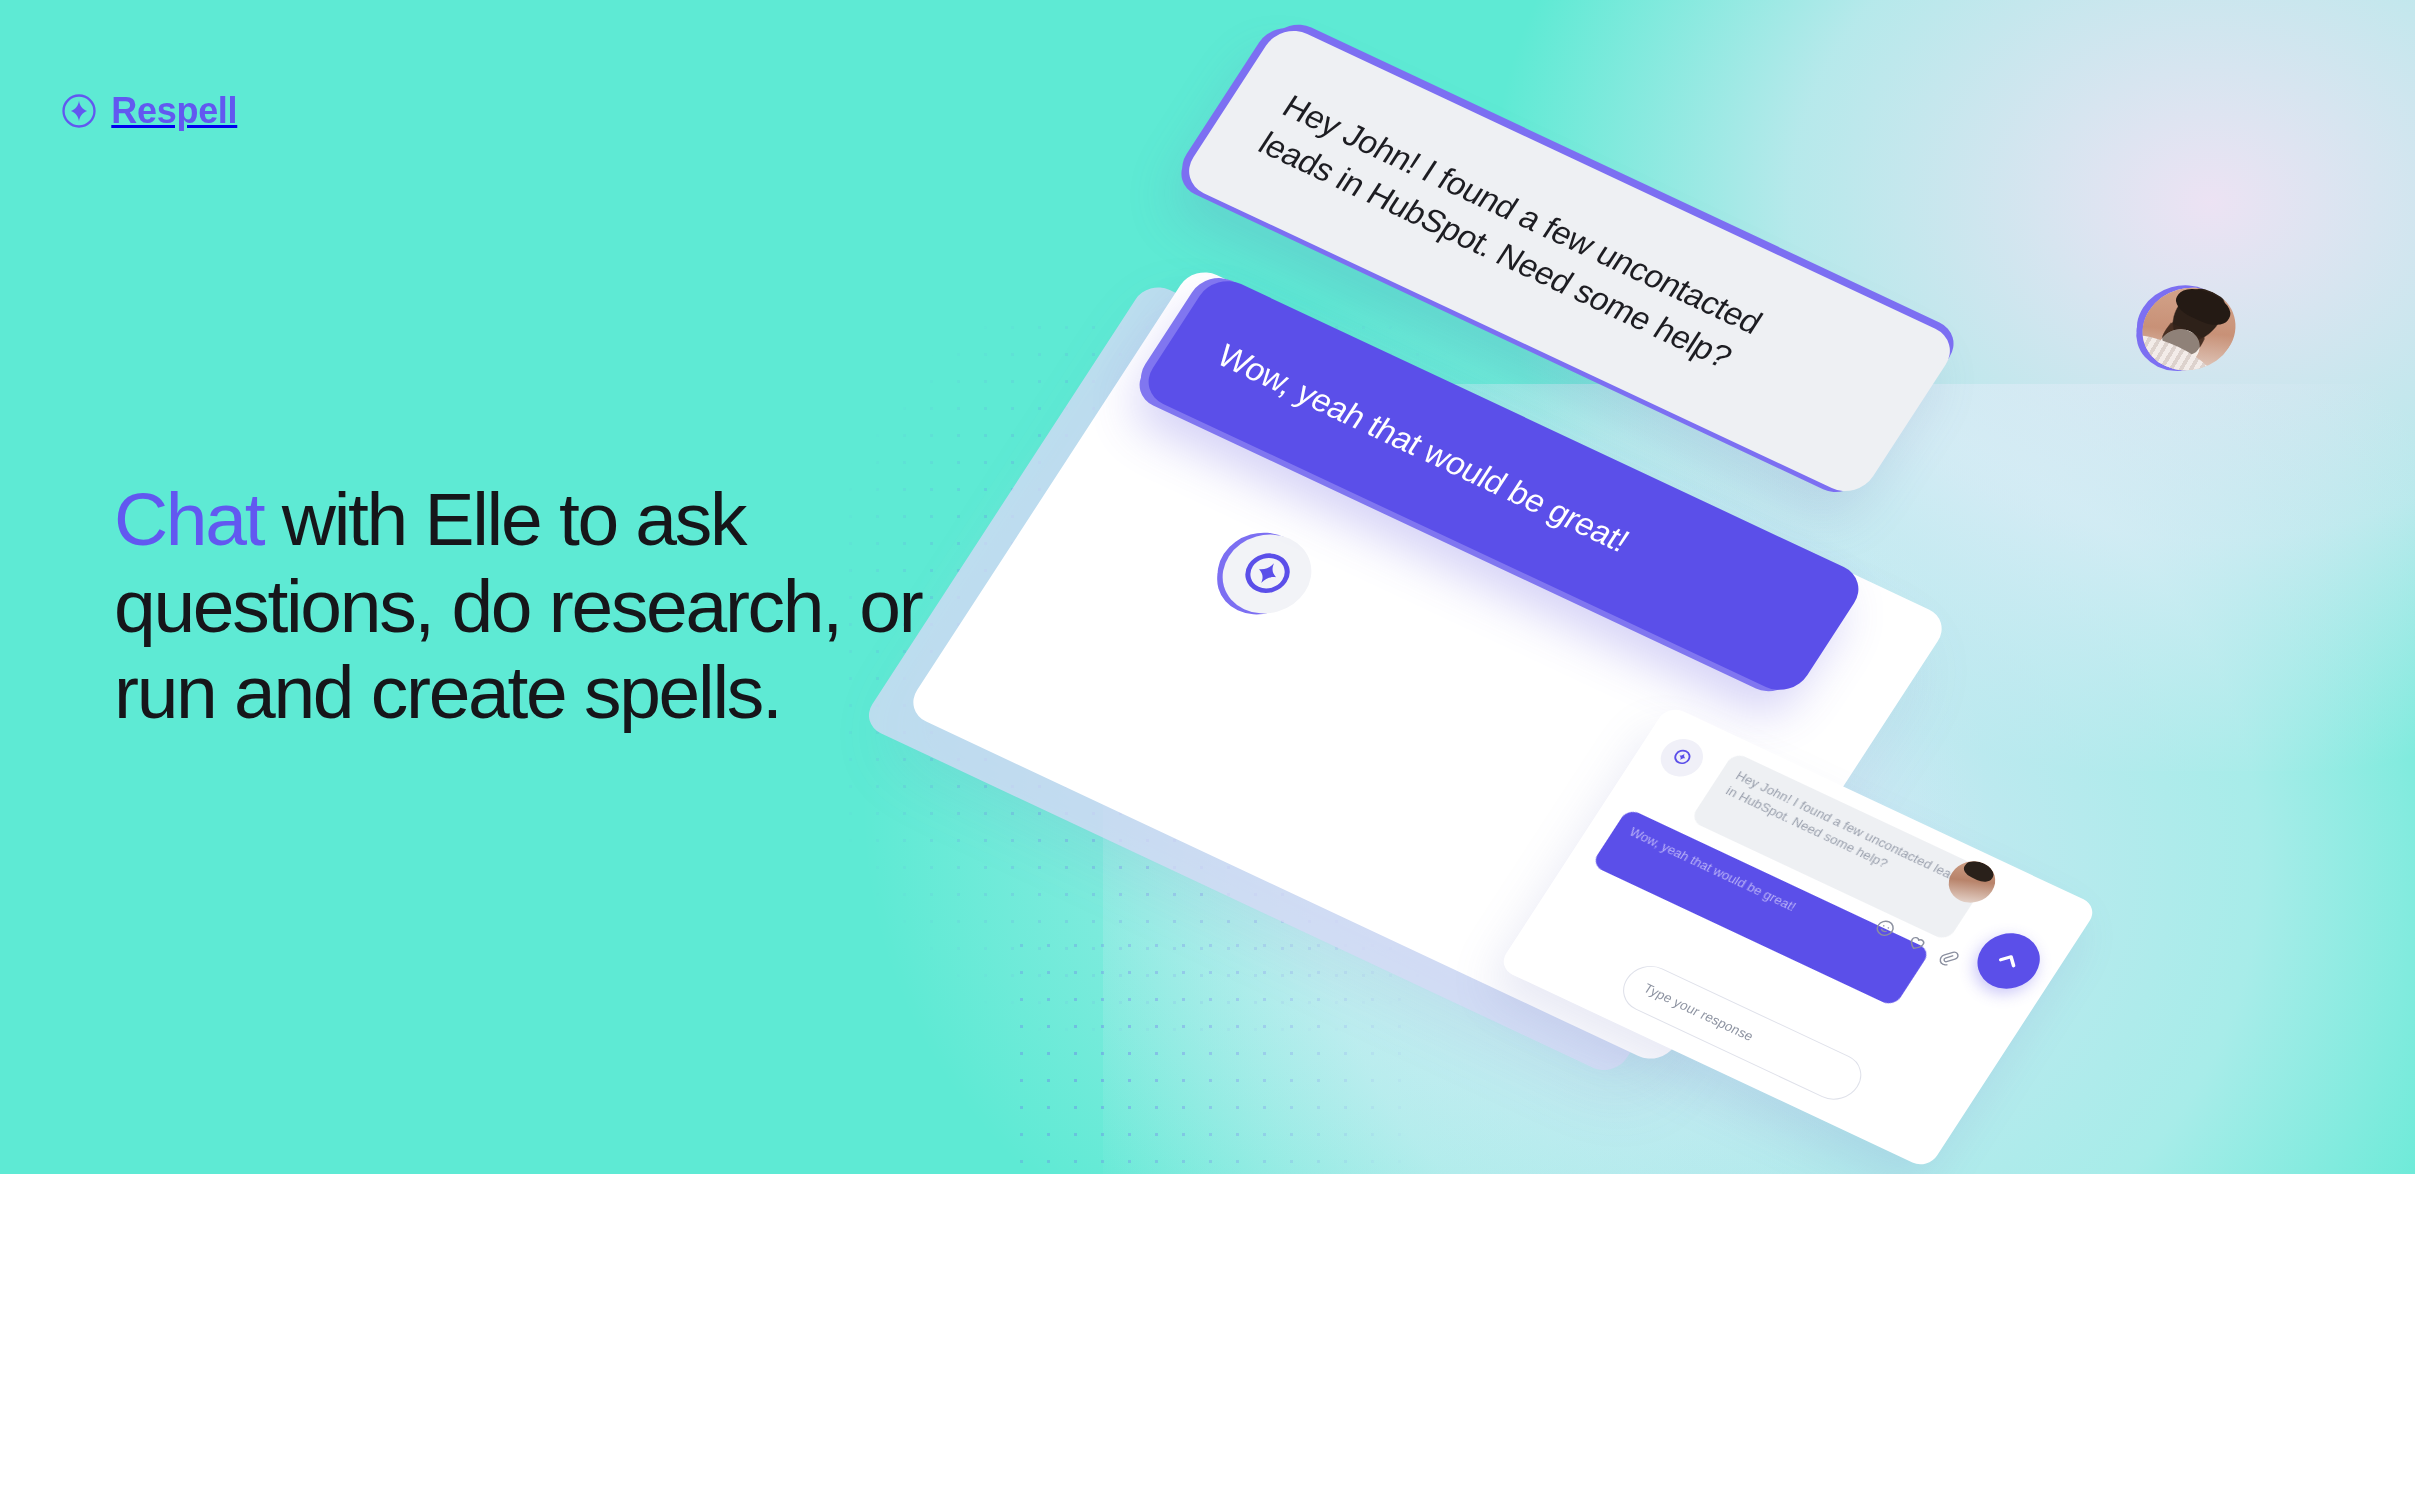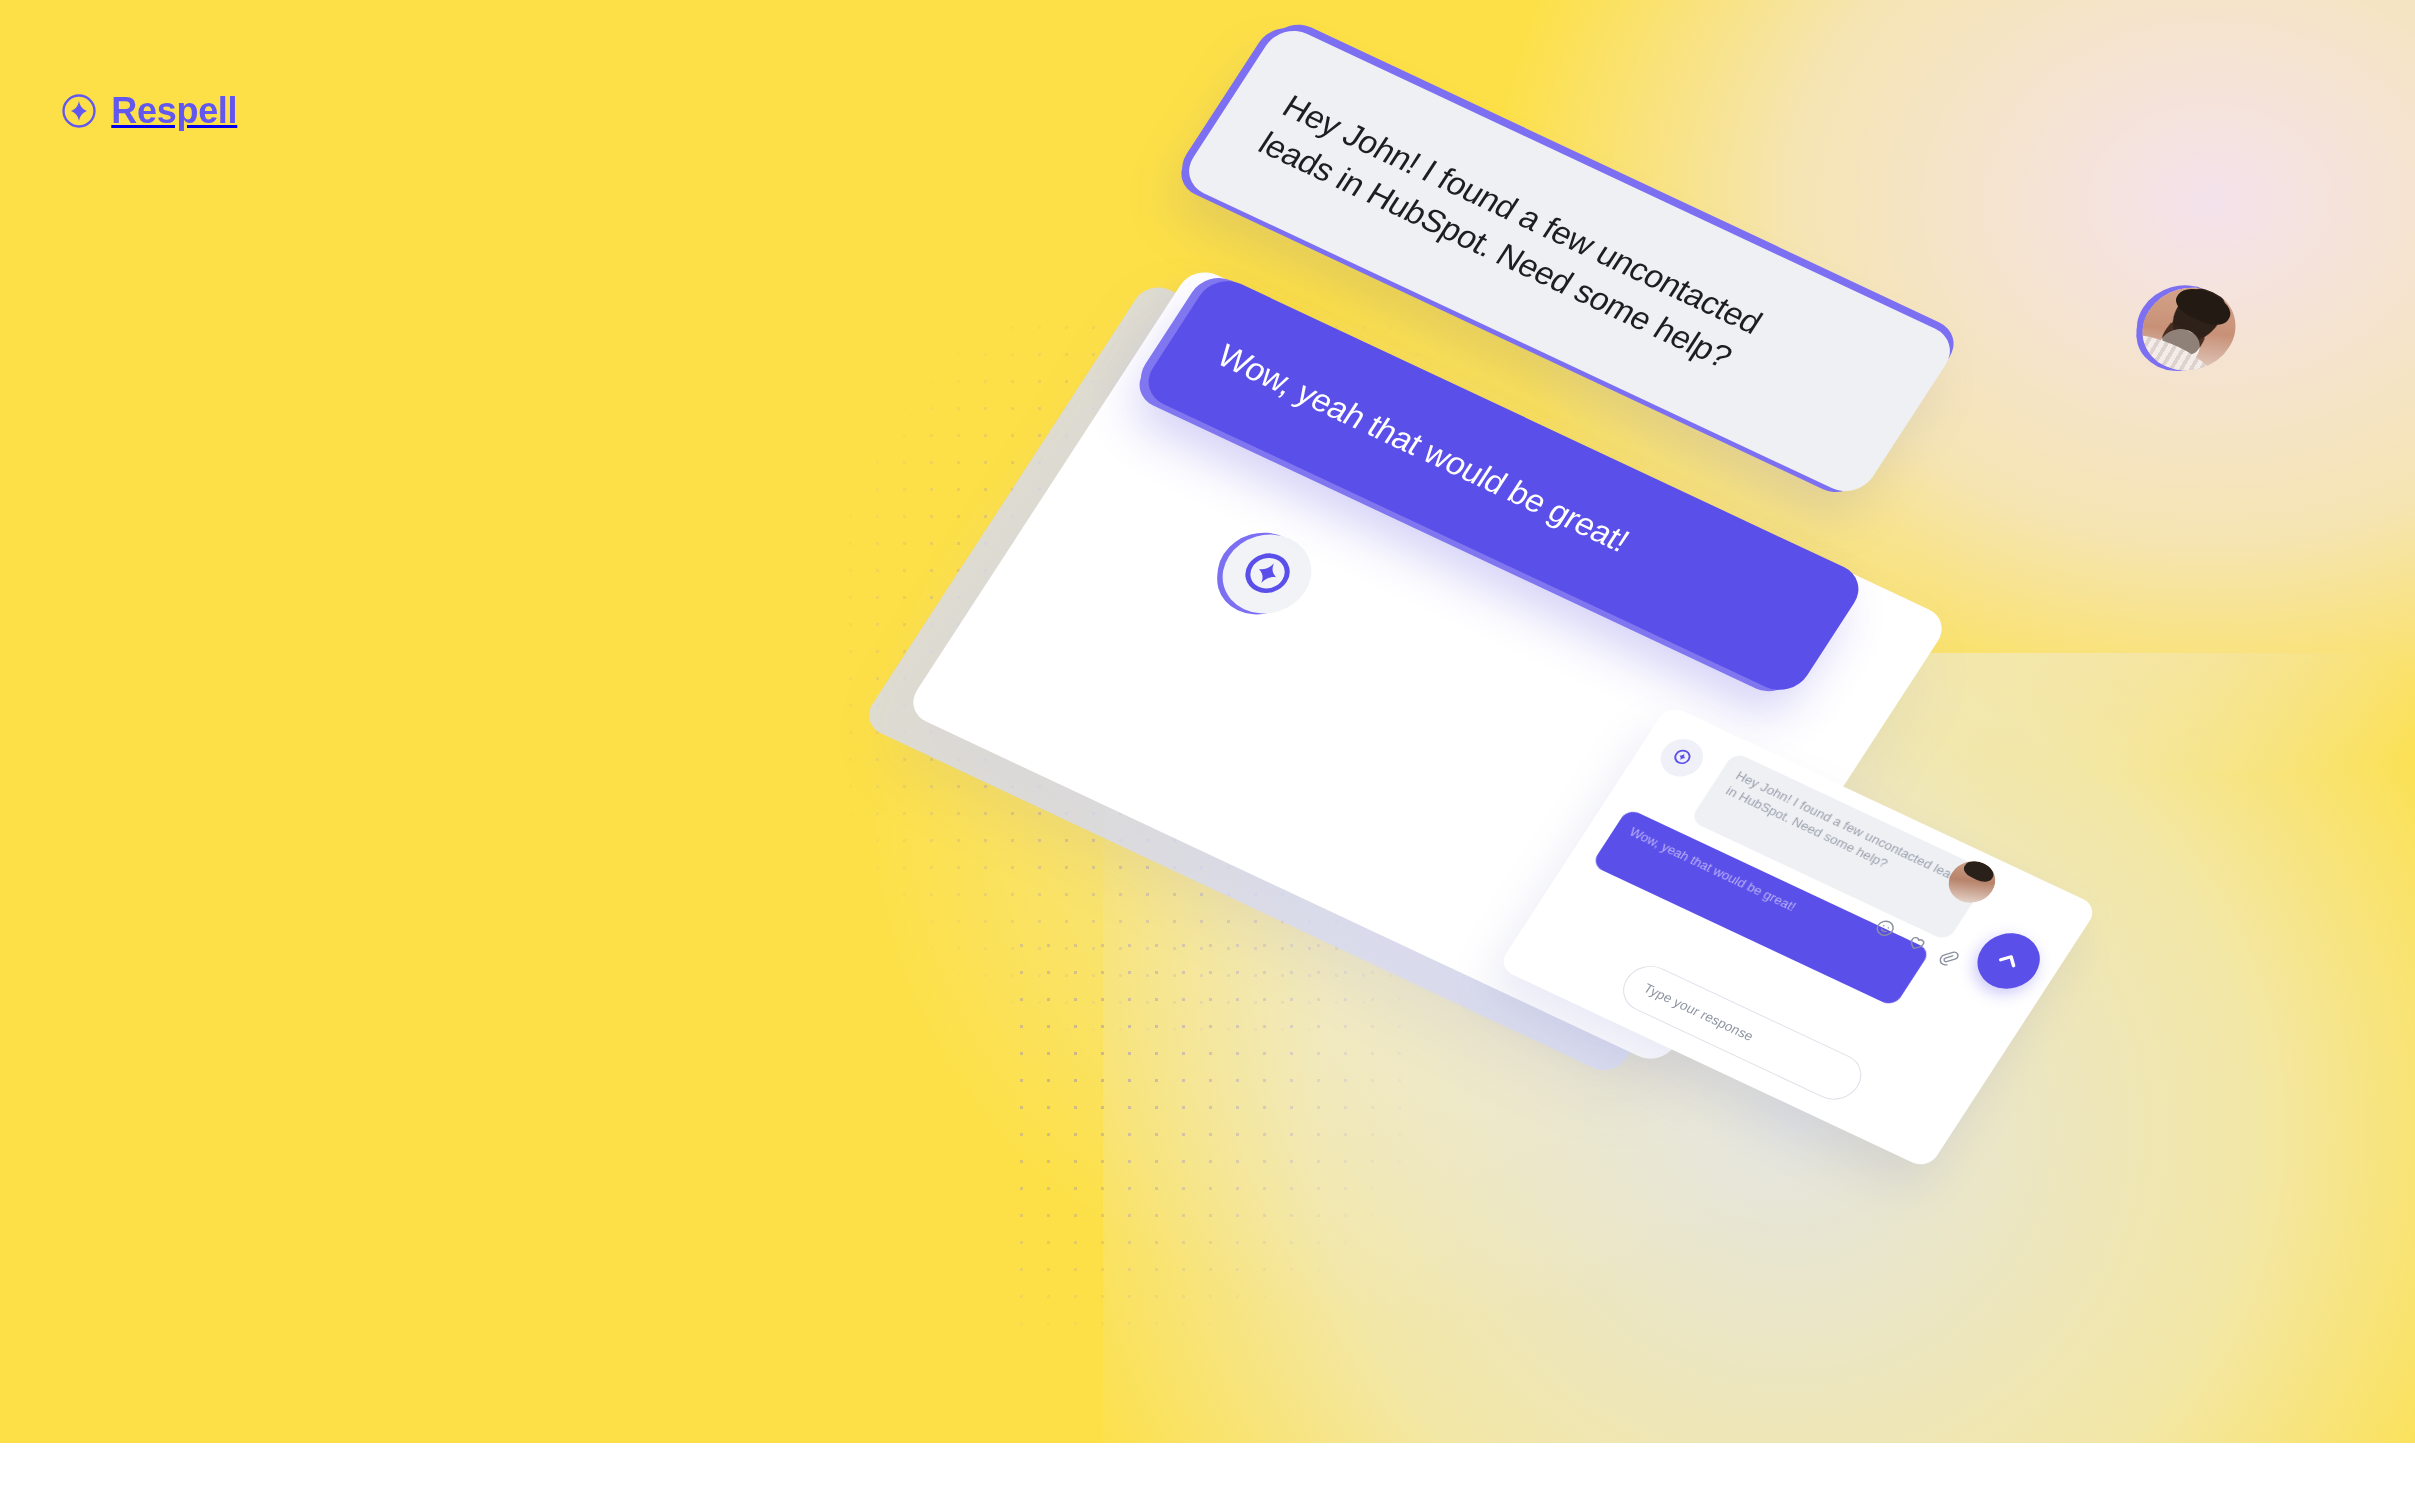--- a/index.html
+++ b/index.html
@@ -9,22 +9,22 @@
     height: 1510px;
     overflow: hidden;
     font-family: "Liberation Sans", sans-serif;
     background: #ffffff;
   }
 
   
   .page {
     position: relative;
     width: 2416px;
-    height: 1443px;
-    background: #fde047;
+    height: 1174px;
+    background: #5eead4;
     overflow: hidden;
   }
 
   
   .wash-topright {
     position: absolute;
     right: -228px; top: -323px;
     width: 1141px; height: 1094px;
     background: radial-gradient(ellipse at 62% 48%,
         rgba(244,226,245,0.95) 0%,
@@ -337,20 +337,24 @@
     <span>
       <svg class="brand-mark" viewBox="0 0 40 40" fill="none" aria-hidden="true">
         <circle cx="20" cy="20" r="17.2" stroke="#6258F0" stroke-width="2.6"></circle>
         <path d="M20 8.6c1.05 6.0 3.4 9.0 9.0 11.4-5.6 2.4-7.95 5.4-9.0 11.4-1.05-6.0-3.4-9.0-9.0-11.4 5.6-2.4 7.95-5.4 9.0-11.4Z" fill="#6258F0"></path>
       </svg>
     </span>
     <span class="brand-word">Respell</span>
   </a>
 
   <div class="copy">
+    <h1 class="headline"><span class="accent">Chat</span><span> with Elle
+to ask questions, do
+research, or run and
+create spells.</span></h1>
   </div>
 
   <div class="iso-stage">
 
     <div class="surface"></div>
 
     <div class="elle-badge">
       <span>
         <svg viewBox="0 0 40 40" fill="none" aria-hidden="true">
           <circle cx="20" cy="20" r="15.5" stroke="#5B4FE9" stroke-width="4"></circle>

